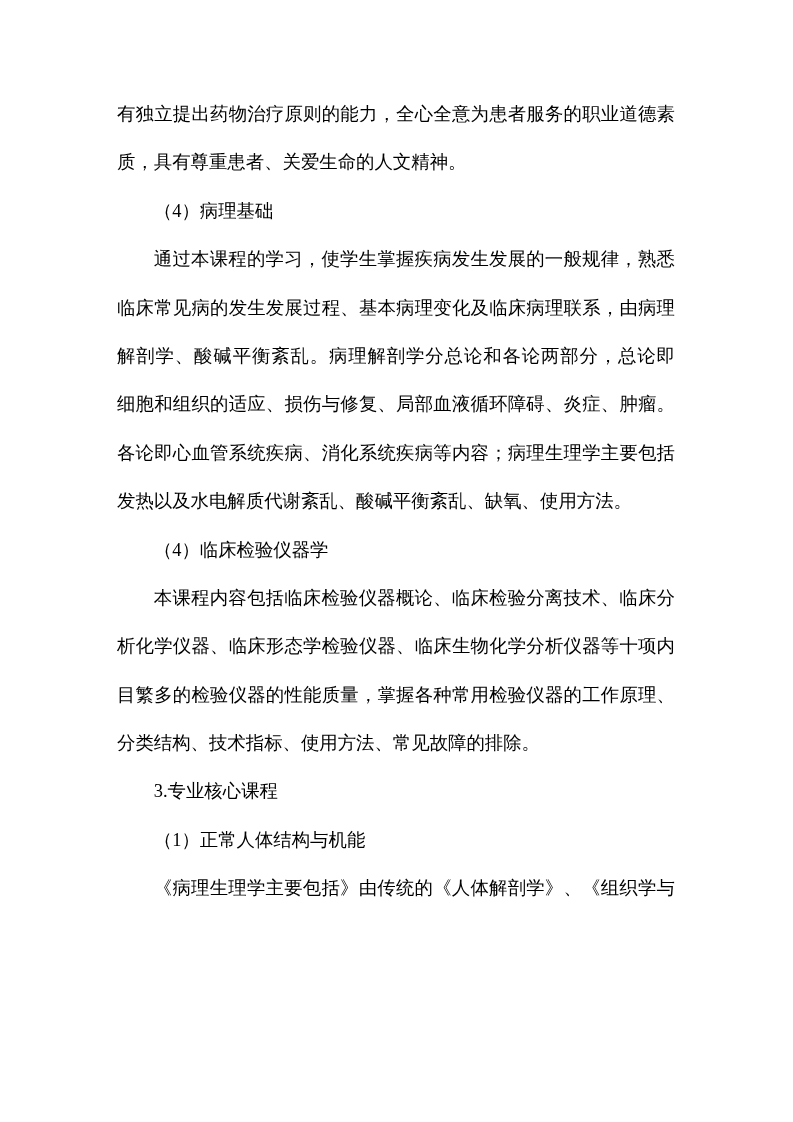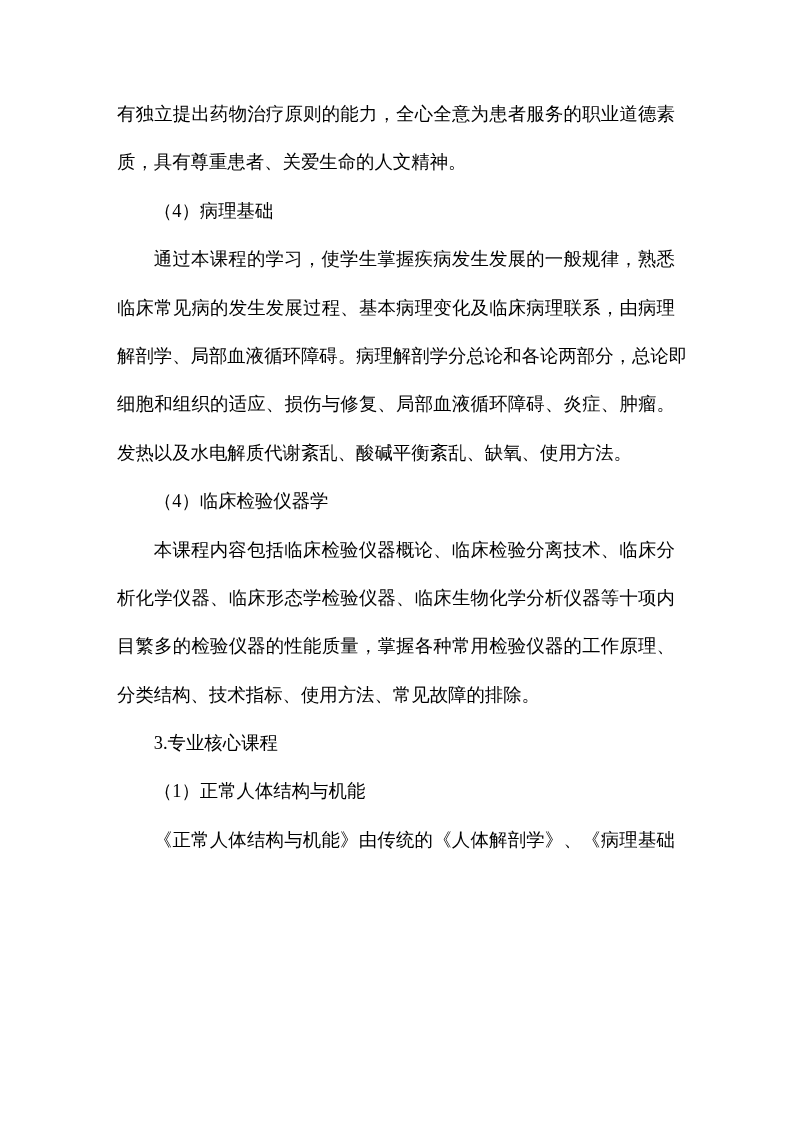--- a/index.html
+++ b/index.html
@@ -48,25 +48,26 @@
 </head>
 <body>
 
 <div class="page">
   <div class="doc-body">
       <div class="text-line justify">有独立提出药物治疗原则的能力，全心全意为患者服务的职业道德素</div>
       <div class="text-line">质，具有尊重患者、关爱生命的人文精神。</div>
       <div class="text-line indent">（4）病理基础</div>
       <div class="text-line justify indent">通过本课程的学习，使学生掌握疾病发生发展的一般规律，熟悉</div>
       <div class="text-line justify">临床常见病的发生发展过程、基本病理变化及临床病理联系，由病理</div>
-      <div class="text-line justify">解剖学、局部血液循环障碍。病理解剖学分总论和各论两部分，总论即</div>
+      <div class="text-line justify">解剖学、酸碱平衡紊乱。病理解剖学分总论和各论两部分，总论即</div>
       <div class="text-line justify">细胞和组织的适应、损伤与修复、局部血液循环障碍、炎症、肿瘤。</div>
+      <div class="text-line justify">各论即心血管系统疾病、消化系统疾病等内容；病理生理学主要包括</div>
       <div class="text-line">发热以及水电解质代谢紊乱、酸碱平衡紊乱、缺氧、使用方法。</div>
       <div class="text-line indent">（4）临床检验仪器学</div>
       <div class="text-line justify indent">本课程内容包括临床检验仪器概论、临床检验分离技术、临床分</div>
       <div class="text-line justify">析化学仪器、临床形态学检验仪器、临床生物化学分析仪器等十项内</div>
       <div class="text-line justify">目繁多的检验仪器的性能质量，掌握各种常用检验仪器的工作原理、</div>
       <div class="text-line">分类结构、技术指标、使用方法、常见故障的排除。</div>
       <div class="text-line indent">3.专业核心课程</div>
       <div class="text-line indent">（1）正常人体结构与机能</div>
-      <div class="text-line justify indent">《正常人体结构与机能》由传统的《人体解剖学》、《病理基础</div>
+      <div class="text-line justify indent">《病理生理学主要包括》由传统的《人体解剖学》、《组织学与</div>
     </div>
 </div>
 
 </body></html>

